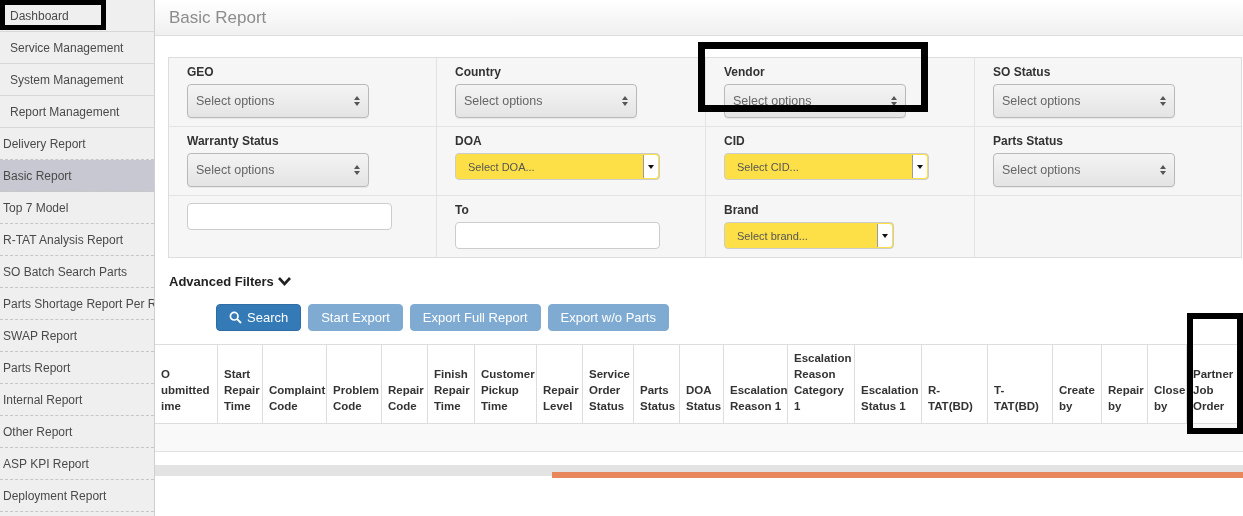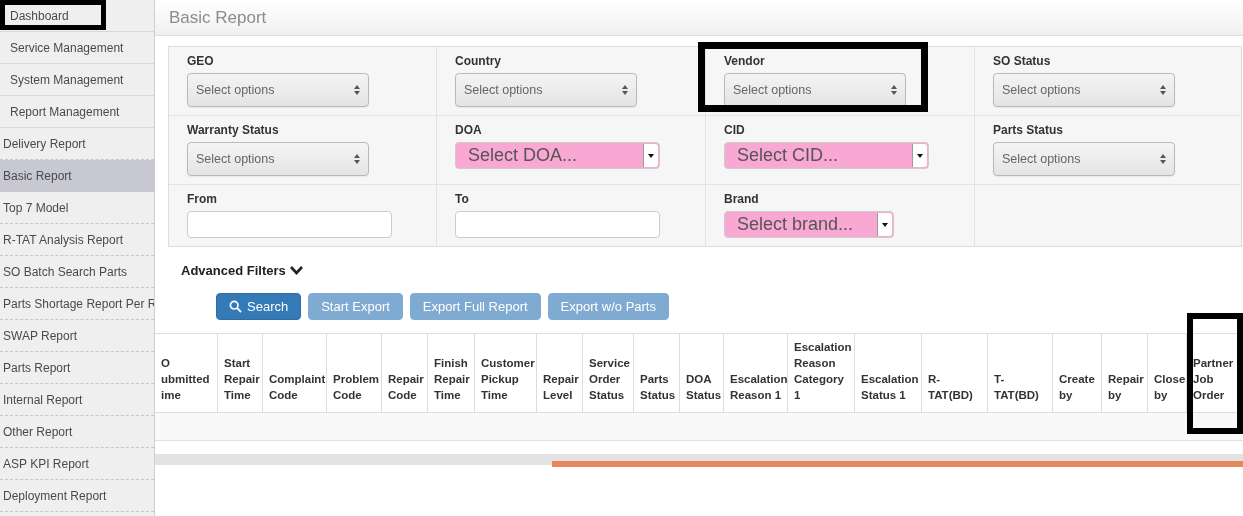--- a/index.html
+++ b/index.html
@@ -16,46 +16,46 @@
   .side-item.top { padding-left:10px; border-bottom:1px solid #d8d8d8; }
   .side-item.selected { background:#c8c8d2; }
 
   
   .main { flex:1; position:relative; }
   .titlebar { height:36px; background:linear-gradient(#ffffff,#f0f0f0);
     border-bottom:1px solid #dedede; display:flex; align-items:center;
     padding-left:14px; font-size:17px; color:#8c8c8c; }
 
   
-  .filter-panel { margin:10px 0 0 13px; width:1074px; border:1px solid #ddd;
+  .filter-panel { margin:21px 0 0 13px; width:1074px; border:1px solid #ddd;
     background:#f6f6f6; display:grid; grid-template-columns:268px 269px 269px 1fr; }
   .fcell { padding:7px 18px 8px; border-right:1px solid #e3e3e3; border-bottom:1px solid #e3e3e3; }
   .fcell:nth-child(4n) { border-right:none; }
   .fcell:nth-child(n+9) { border-bottom:none; }
   .flabel { font-weight:bold; font-size:12px; color:#333; margin-bottom:5px; height:14px; }
   .multiselect { width:182px; height:23px; background:linear-gradient(#f4f4f4,#e4e4e4);
     border:1px solid #b9b9b9; border-radius:4px; display:flex; align-items:center;
     justify-content:space-between; padding:16px 8px; font-size:12.5px; color:#666;
     cursor:pointer; box-shadow:0 1px 1px rgba(0,0,0,.06); }
   .updown { display:flex; flex-direction:column; gap:2px; }
   .tri-up { width:0; height:0; border-left:3px solid transparent; border-right:3px solid transparent; border-bottom:4px solid #555; }
   .tri-down { width:0; height:0; border-left:3px solid transparent; border-right:3px solid transparent; border-top:4px solid #555; }
-  .nselect { width:205px; height:27px; background:#f9a8d4; border:1px solid #ccc; border-radius:4px;
-    display:flex; align-items:center; font-size:18px; color:#555; padding-left:12px;
+  .nselect { width:205px; height:27px; background:#fde047; border:1px solid #ccc; border-radius:4px;
+    display:flex; align-items:center; font-size:11px; color:#555; padding-left:12px;
     position:relative; cursor:pointer; }
   .nselect.brand { width:170px; }
   .arrowbox { position:absolute; right:1px; top:1px; bottom:1px; width:15px;
     border-left:1px solid #9a9a9a; display:flex; align-items:center; justify-content:center;
     background:#fff; border-radius:0 3px 3px 0; }
   .arrowbox .tri { width:0; height:0; border-left:3px solid transparent; border-right:3px solid transparent; border-top:4px solid #111; }
   .tinput { width:205px; height:27px; background:#fff; border:1px solid #ccc; border-radius:4px;
     font-family:inherit; font-size:12.5px; padding:0 8px; color:#333; }
 
   
-  .adv { margin:16px 0 0 26px; font-weight:bold; font-size:13px; color:#222;
+  .adv { margin:16px 0 0 14px; font-weight:bold; font-size:13px; color:#222;
     display:flex; align-items:center; gap:4px; cursor:pointer; width:130px; }
   .btnrow { margin:15px 0 0 14px; display:flex; gap:7px; }
   .btn { height:27px; border-radius:4px; font-size:13px; color:#fff; display:flex;
     align-items:center; padding:0 12px; border:1px solid transparent; cursor:pointer;
     font-family:inherit; white-space:nowrap; }
   .btn.primary { background:#337ab7; border-color:#2e6da4;margin-left:47px; }
   .btn.light { background:#7fabd3; border-color:#7fabd3; }
   .btn svg { margin-right:5px; }
 
   
@@ -187,21 +187,20 @@
           <span>Select options</span>
           <span class="updown">
               <span class="tri-up"></span>
               <span class="tri-down"></span>
             </span>
         </div>
       </div>
 
 
       <div class="fcell">
-        <div class="flabel">From</div>
         <input class="tinput" value="" style="">
       </div>
 
       <div class="fcell">
         <div class="flabel">To</div>
         <input class="tinput" value="" style="">
       </div>
 
       <div class="fcell">
         <div class="flabel">Brand</div>

